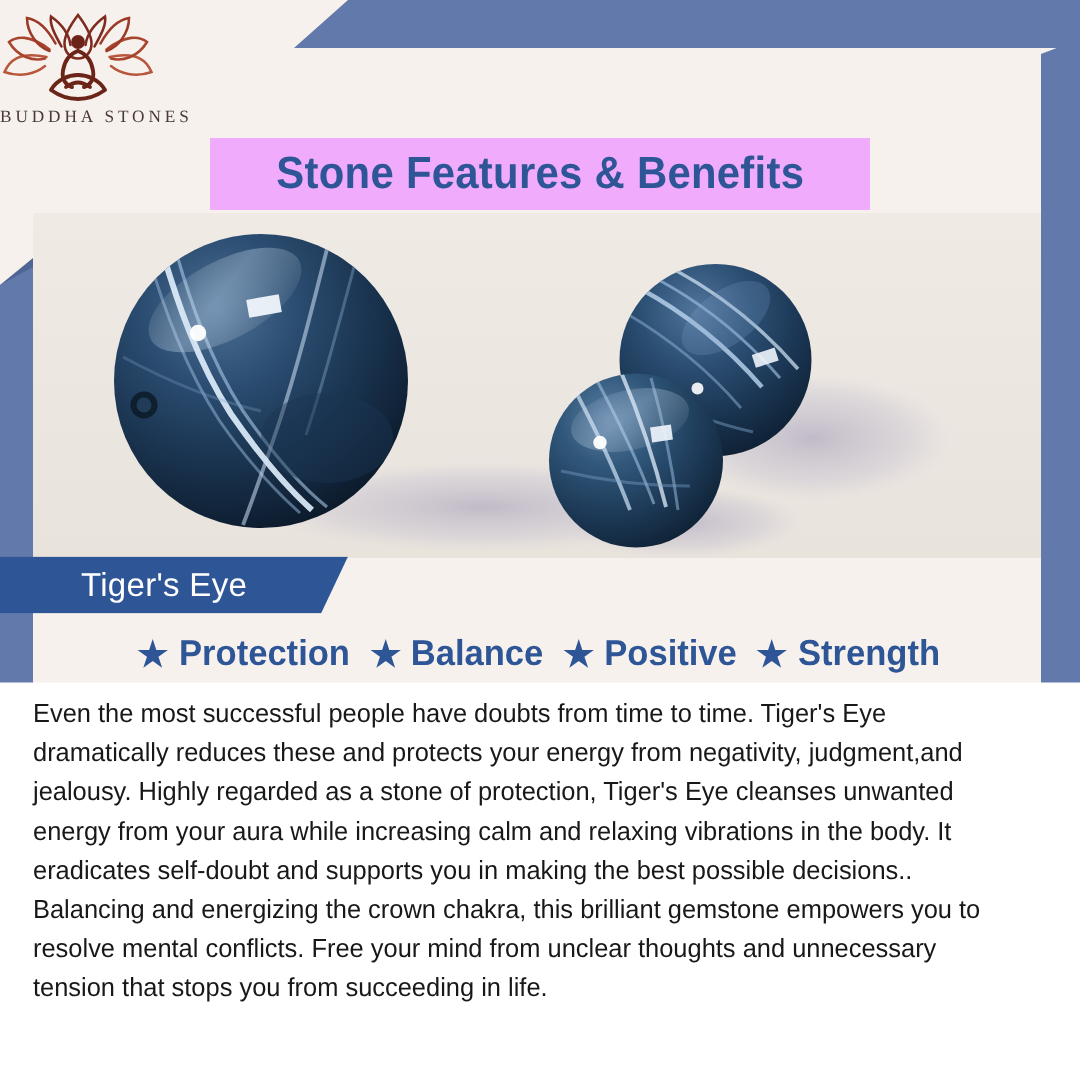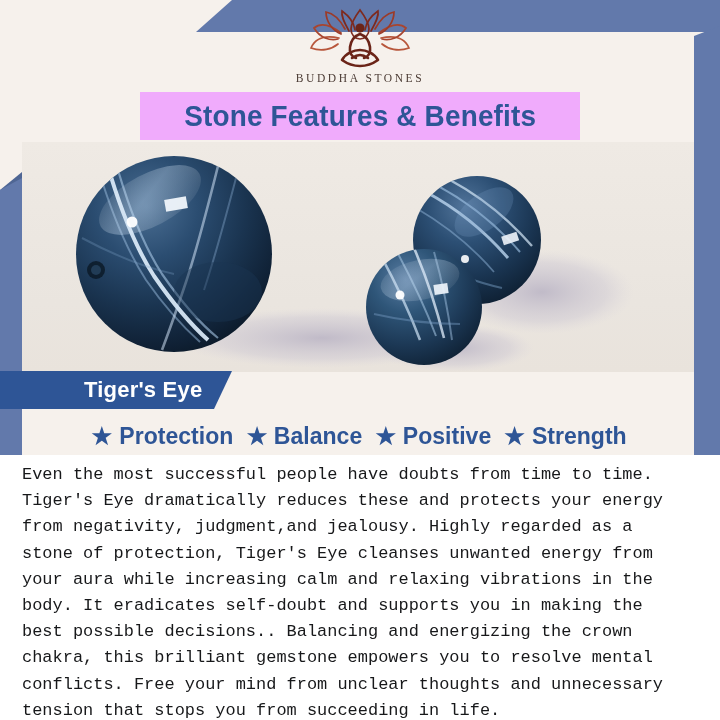--- a/index.html
+++ b/index.html
@@ -47,21 +47,20 @@
     width: 22px; height: 18px;
     background: #4f6694;
     clip-path: polygon(0 100%, 100% 0, 100% 100%);
   }
 
   
   .logo-wrap {
     position: absolute;
     top: 8px; left: 0; width: 720px;
     display: flex; flex-direction: column;
-    align-items: center;
     z-index: 4;
   }
   .logo-mark { width: 104px; height: 62px; display: block; }
   .logo-text {
     margin-top: 2px;
     font-family: "Liberation Serif", serif;
     font-size: 11.5px;
     letter-spacing: 2.6px;
     color: #4a3a33;
     font-weight: 400;
@@ -102,22 +101,22 @@
     top: 371px; left: 0;
     width: 232px; height: 38px;
     background: #2e5596;
     clip-path: polygon(0 0, 100% 0, calc(100% - 18px) 100%, 0 100%);
     display: flex; align-items: center;
     z-index: 4;
   }
   .stone-banner-label {
     color: #ffffff;
     font-size: 22px;
-    font-weight: 700;
-    padding-left: 84px;
+    font-weight: 400;
+    padding-left: 54px;
     letter-spacing: 0.2px;
   }
 
   
   .benefits {
     position: absolute;
     top: 418px; left: 0;
     width: 720px; height: 36px;
     display: flex;
     align-items: center;
@@ -142,21 +141,20 @@
   .benefit + .benefit { margin-left: 11px; }
 
   
   .desc-panel {
     position: absolute;
     top: 455px; left: 0;
     width: 720px; height: 265px;
     background: #ffffff;
     padding: 7px 22px 0 22px;
     z-index: 2;
-    font-family: Liberation Mono, monospace;
   }
   .desc-text {
     color: #17181a;
     font-size: 17.4px;
     line-height: 26.2px;
     text-align: left;
     transform: scaleX(0.975);
     transform-origin: left top;
   }
 </style>

